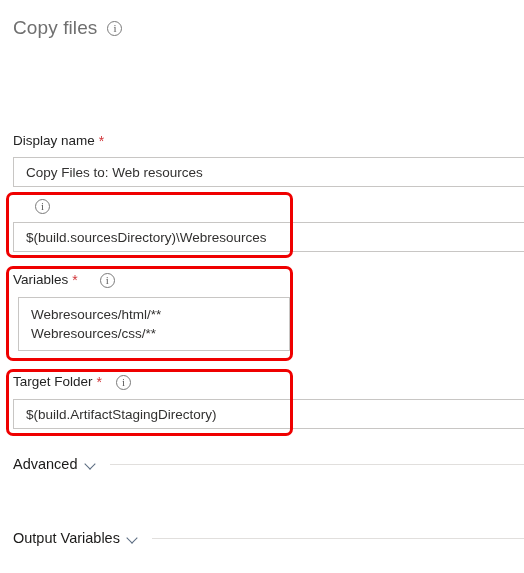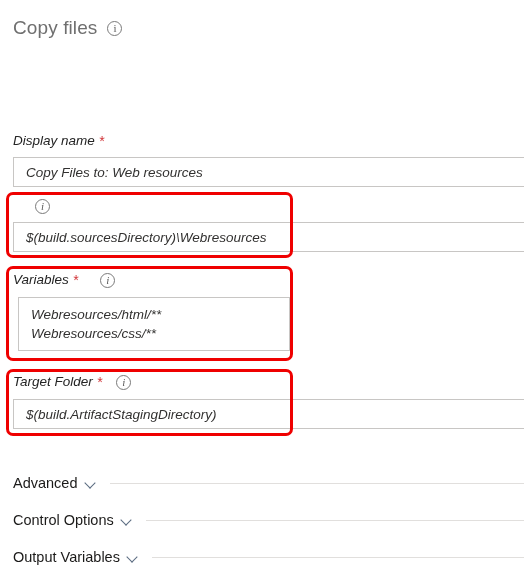--- a/index.html
+++ b/index.html
@@ -116,21 +116,20 @@
     border-right-color: #5a6b80;
     border-bottom-color: #5a6b80;
   }
 
   
   .field {
     position: absolute;
     left: 0;
     width: 524px;
     box-sizing: border-box;
-    font-style: italic;
   }
   .field-label {
     font-size: 13.5px;
     color: #242424;
     line-height: 18px;
     display: flex;
     align-items: center;
     padding-left: 13px;
   }
   .req {
@@ -187,21 +186,20 @@
   }
 
   
   .section {
     position: absolute;
     left: 13px;
     width: 511px;
     display: flex;
     align-items: center;
     box-sizing: border-box;
-    margin-top: 19px;
   }
   .section-label {
     font-size: 14.5px;
     color: #1b1a19;
     line-height: 20px;
     white-space: nowrap;
   }
   .section .chev {
     margin-left: 8px;
   }
@@ -262,25 +260,20 @@
     <div class="text-input" style="margin-top:8px;">$(build.ArtifactStagingDirectory)</div>
   </div>
   <div class="redbox" style="left:6px; top:369px; width:287px; height:67px;"></div>
 
   <div class="section" style="top:454px;">
     <span class="section-label">Advanced</span>
     <span class="chev gray"></span>
     <span class="section-rule"></span>
   </div>
 
-  <div class="section" style="top:491px;">
-    <span class="section-label">Control Options</span>
-    <span class="chev gray"></span>
-    <span class="section-rule"></span>
-  </div>
 
   <div class="section" style="top:528px;">
     <span class="section-label">Output Variables</span>
     <span class="chev gray"></span>
     <span class="section-rule"></span>
   </div>
 
 </div>
 
 </body></html>

